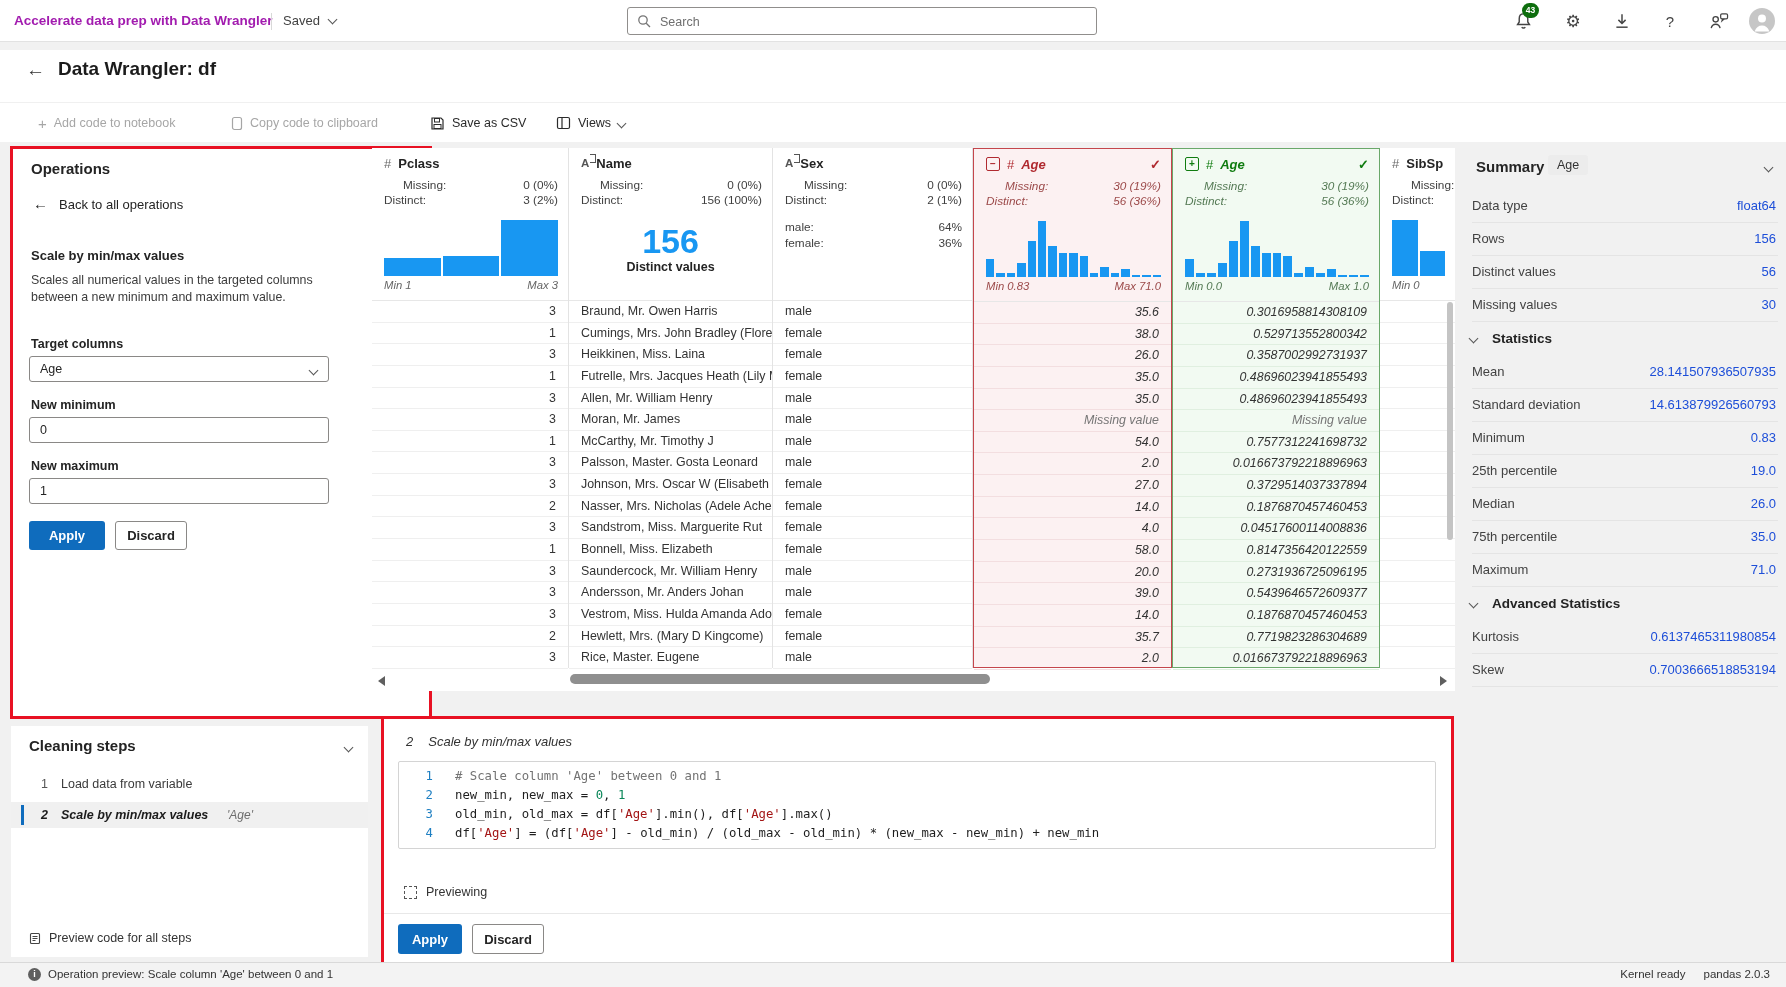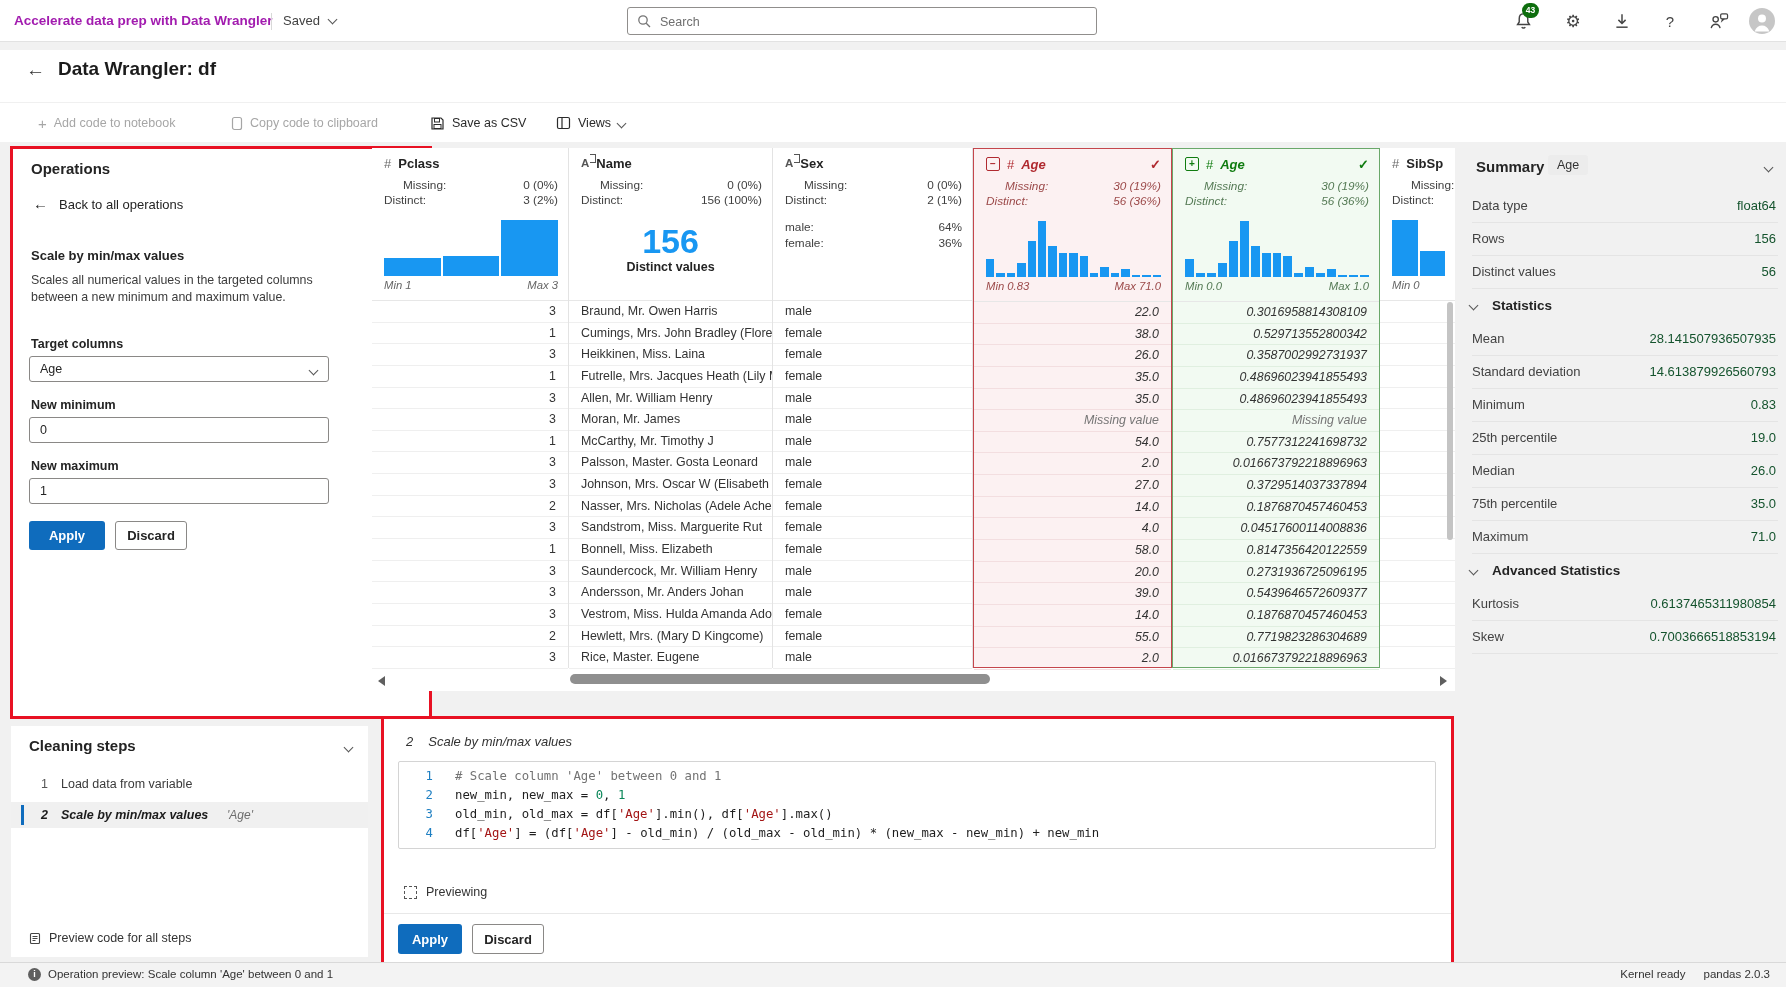--- a/index.html
+++ b/index.html
@@ -108,21 +108,21 @@
   .dashedsq{width:11px;height:11px;border:1.4px dashed #555;}
   .cp-div{position:absolute;left:0;top:194px;width:100%;height:1px;background:#e8e8e8;}
   
   .summary{position:absolute;left:1462px;top:148px;width:324px;}
   .sum-hd{position:relative;height:42px;}
   .sum-title{position:absolute;left:6px;top:10px;font-size:15px;font-weight:700;margin-left:8px;}
   .sum-badge{position:absolute;left:86px;top:7px;background:#ececec;border-radius:3px;padding:3px 9px;font-size:12.5px;color:#333;}
   .sum-chev{position:absolute;right:14px;top:16px;cursor:pointer;}
   .sumrow{position:relative;height:32px;border-bottom:1px solid #e4e4e4;margin:0 8px 0 10px;}
   .sumrow .l{position:absolute;left:0;top:8px;font-size:13px;color:#424242;}
-  .sumrow .v{position:absolute;right:2px;top:8px;font-size:13px;color:#14532d;}
+  .sumrow .v{position:absolute;right:2px;top:8px;font-size:13px;color:#1d4ed8;}
   .sum-sec{position:relative;height:34px;}
   .sum-sec .chev{position:absolute;left:8px;top:13px;}
   .sum-sec .t{position:absolute;left:30px;top:9px;font-size:13.5px;font-weight:700;}
   
   .statusbar{position:absolute;left:0;top:962px;width:1786px;height:25px;background:#f3f3f3;border-top:1px solid #d9d9d9;box-sizing:border-box;}
   .infoicon{position:absolute;left:28px;top:5px;width:13px;height:13px;border-radius:50%;background:#5f5f5f;color:#fff;font-size:9px;font-weight:700;text-align:center;line-height:13px;}
   .st-msg{position:absolute;left:48px;top:5px;font-size:11.5px;color:#333;}
   .st-right{position:absolute;right:16px;top:5px;font-size:11.5px;color:#333;display:flex;gap:18px;}
 </style>
 </head>
@@ -412,36 +412,36 @@
           <div class="bar" style="height: 15%;"></div>
           <div class="bar" style="height: 3%;"></div>
           <div class="bar" style="height: 3%;"></div>
           <div class="bar" style="height: 4%;"></div>
         </div>
       <div class="minmax">
           <span>Min 0.83</span>
           <span>Max 71.0</span>
         </div>
       <div class="cells right">
-          <div class="cell">22.0</div>
+          <div class="cell">35.6</div>
           <div class="cell">38.0</div>
           <div class="cell">26.0</div>
           <div class="cell">35.0</div>
           <div class="cell">35.0</div>
           <div class="cell missing">Missing value</div>
           <div class="cell">54.0</div>
           <div class="cell">2.0</div>
           <div class="cell">27.0</div>
           <div class="cell">14.0</div>
           <div class="cell">4.0</div>
           <div class="cell">58.0</div>
           <div class="cell">20.0</div>
           <div class="cell">39.0</div>
           <div class="cell">14.0</div>
-          <div class="cell">55.0</div>
+          <div class="cell">35.7</div>
           <div class="cell">2.0</div>
         </div>
     </div>
 
     <div class="col added" style="left:800px;width:208px">
       <div class="colname">
         <span class="sq">+</span>
         <span class="hashicon">#</span>
           <span>Age</span>
         <span class="check">✓</span>
@@ -579,20 +579,24 @@
           <span class="v">float64</span>
         </div>
         <div class="sumrow">
           <span class="l">Rows</span>
           <span class="v">156</span>
         </div>
         <div class="sumrow">
           <span class="l">Distinct values</span>
           <span class="v">56</span>
         </div>
+        <div class="sumrow">
+          <span class="l">Missing values</span>
+          <span class="v">30</span>
+        </div>
       </div>
     <div class="sum-sec">
       <span class="chev"></span>
       <span class="t">Statistics</span>
     </div>
     <div id="sum-stats">
         <div class="sumrow">
           <span class="l">Mean</span>
           <span class="v">28.141507936507935</span>
         </div>

